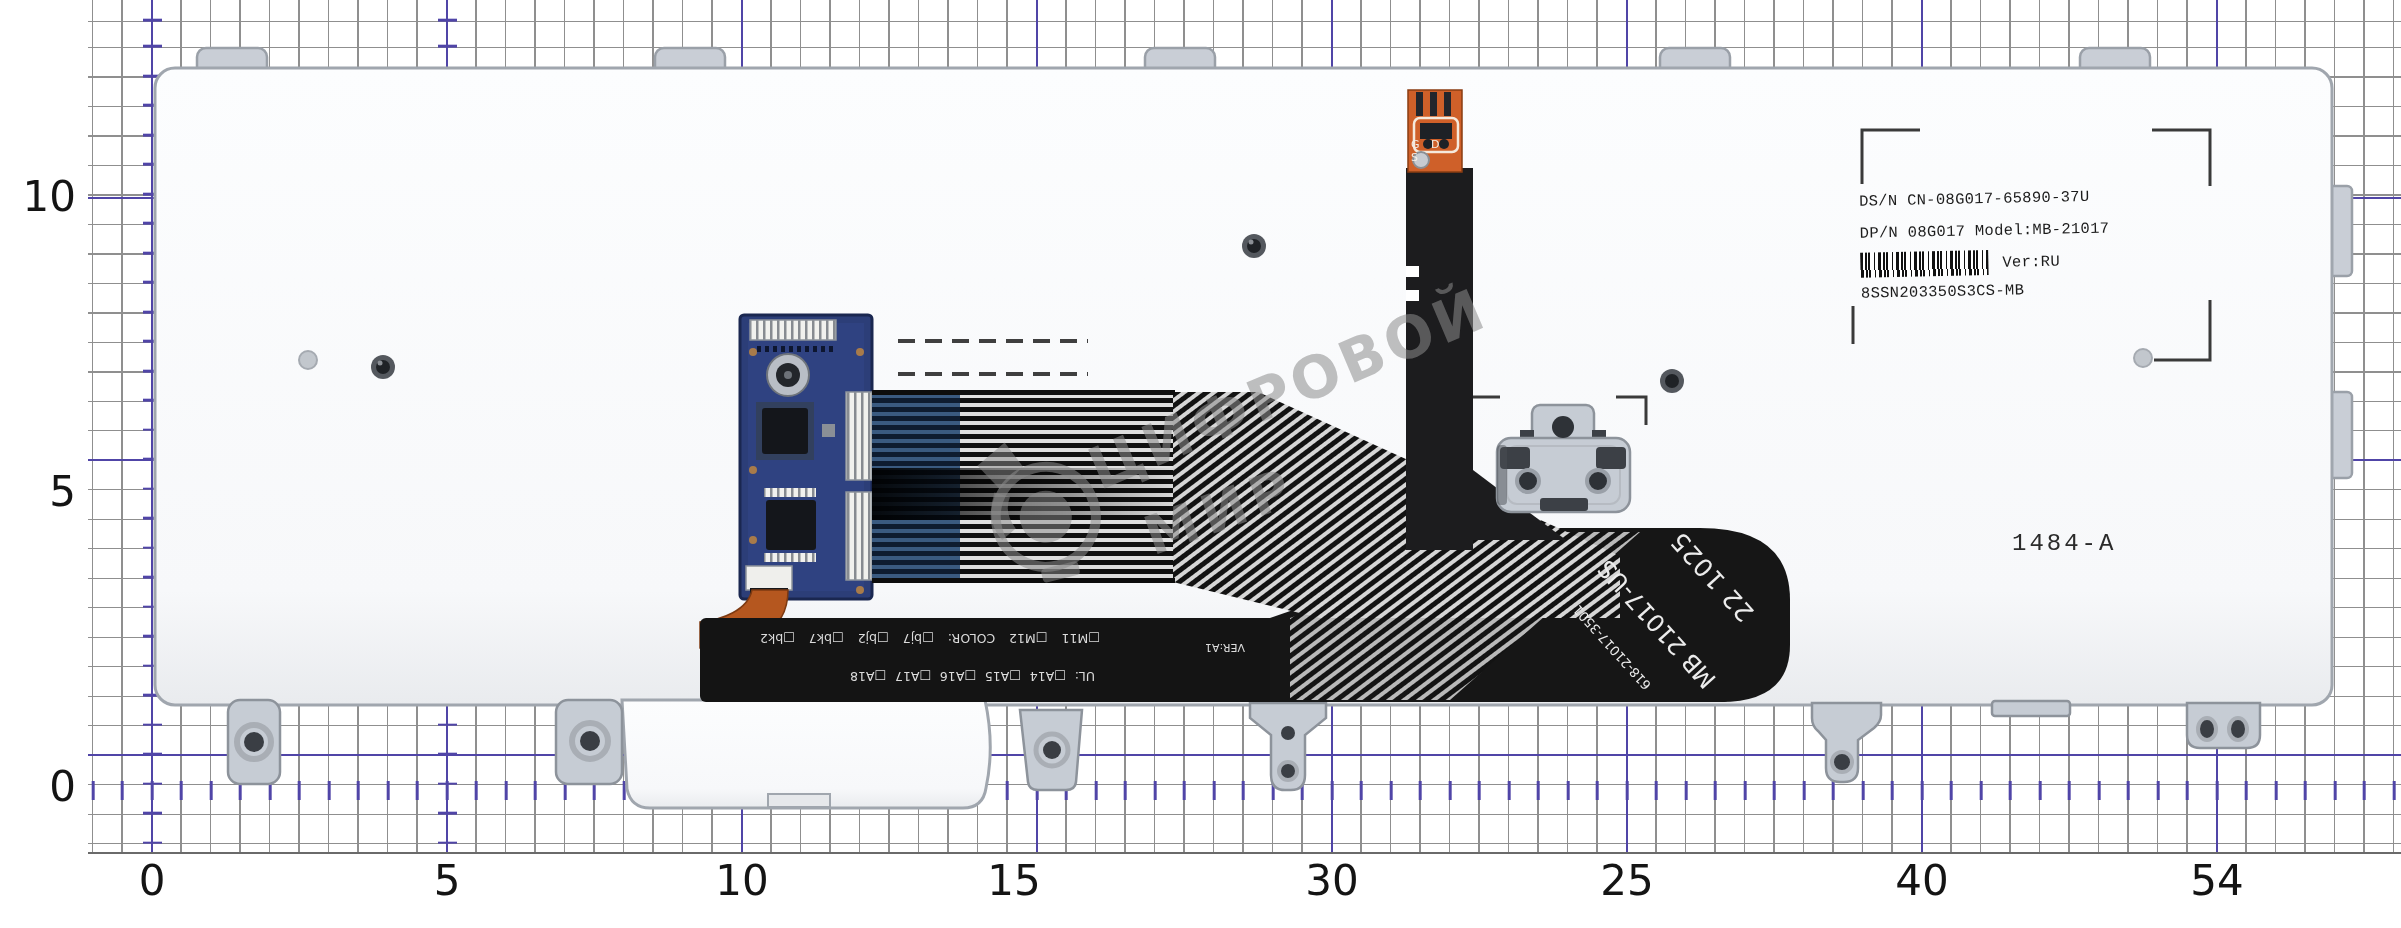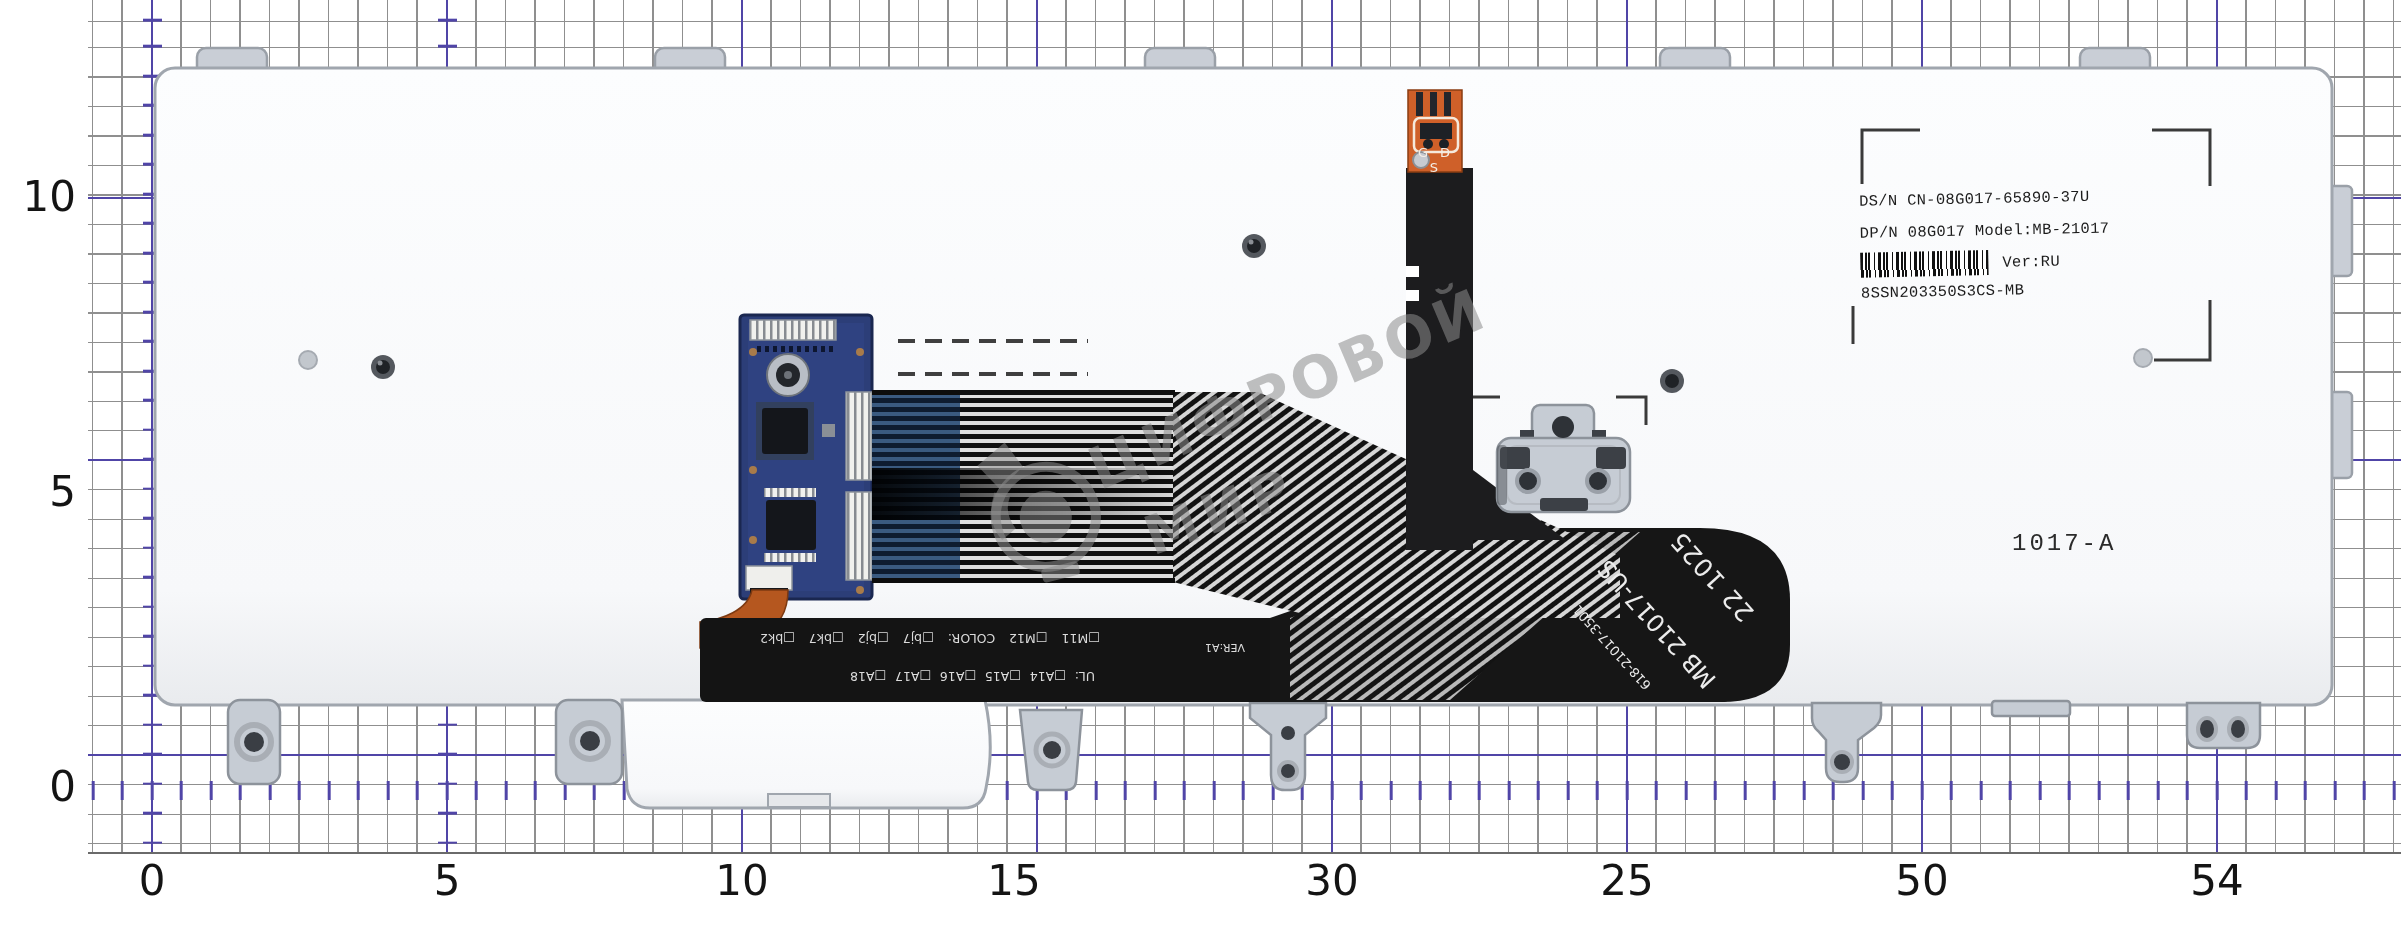--- a/index.html
+++ b/index.html
@@ -37,22 +37,22 @@
   .tail-txt{position:absolute;width:220px;text-align:center;color:#ececec;white-space:nowrap;
     font-family:"DejaVu Sans",sans-serif;transform:rotate(228deg);}
   
   .strip-flip{position:absolute;left:700px;top:620px;width:560px;height:76px;
     transform:rotate(180deg);color:#dcdcdc;font-size:12.5px;white-space:nowrap;
     font-family:"DejaVu Sans",sans-serif;display:flex;flex-direction:column;justify-content:space-around;}
   .strip-row-a{padding:0 150px 0 165px;display:flex;justify-content:space-between;}
   .strip-row-m{padding:0 60px 0 160px;display:flex;justify-content:space-between;}
   .strip-ver{position:absolute;left:1185px;top:641px;width:80px;text-align:center;
     transform:rotate(180deg);color:#dcdcdc;font-size:11px;white-space:nowrap;}
-  .pin-letters{position:absolute;left:1411px;top:138px;width:50px;text-align:center;
-    color:#f3ede5;font-size:13px;letter-spacing:4px;margin-top:7px;}
+  .pin-letters{position:absolute;left:1411px;top:138px;width:50px;text-align:left;
+    color:#f3ede5;font-size:11px;letter-spacing:4px;}
   
   .wm{position:absolute;color:rgba(140,140,140,.55);font-weight:bold;white-space:nowrap;}
   .wm1{left:1075px;top:355px;font-size:58px;letter-spacing:4px;transform:rotate(-23deg);}
   .wm2{left:1142px;top:480px;font-size:54px;letter-spacing:6px;transform:rotate(-20deg);}
   .wm-logo{position:absolute;left:960px;top:430px;transform:rotate(-14deg);}
 </style>
 </head>
 <body>
 
 <div class="scene">
@@ -240,21 +240,21 @@
 
   <div class="label-block">
     <div class="ln ln1">DS/N CN-08G017-65890-37U</div>
     <div class="ln ln2">DP/N 08G017 Model:MB-21017</div>
     <div class="bc-row">
       <div class="barcode"></div>
       <div class="ln">Ver:RU</div>
     </div>
     <div class="ln">8SSN203350S3CS-MB</div>
   </div>
-  <div class="mark-1017">1017-A</div>
+  <div class="mark-1017">1484-A</div>
 
   <div class="tail-txt" style="left:1602px;top:562px;font-size:25px;letter-spacing:1px">22 1025</div>
   <div class="tail-txt" style="left:1547px;top:610px;font-size:24px">MB 21017-US</div>
   <div class="tail-txt" style="left:1502px;top:640px;font-size:13px">618-21017-3501</div>
 
   <div class="strip-flip">
     <div class="strip-row-a">
       <span>UL:</span>
       <span>□A14</span>
       <span>□A15</span>
@@ -286,19 +286,19 @@
   </svg>
   <div class="wm wm1">ЦИФРОВОЙ</div>
   <div class="wm wm2">МИР</div>
 
   <span class="xlab" style="left:152px">0</span>
   <span class="xlab" style="left:447px">5</span>
   <span class="xlab" style="left:742px">10</span>
   <span class="xlab" style="left:1014px">15</span>
   <span class="xlab" style="left:1332px">30</span>
   <span class="xlab" style="left:1627px">25</span>
-  <span class="xlab" style="left:1922px">50</span>
+  <span class="xlab" style="left:1922px">40</span>
   <span class="xlab" style="left:2217px">54</span>
   <span class="ylab" style="top:172px">10</span>
   <span class="ylab" style="top:467px">5</span>
   <span class="ylab" style="top:762px">0</span>
 
 </div>
 
 </body></html>

